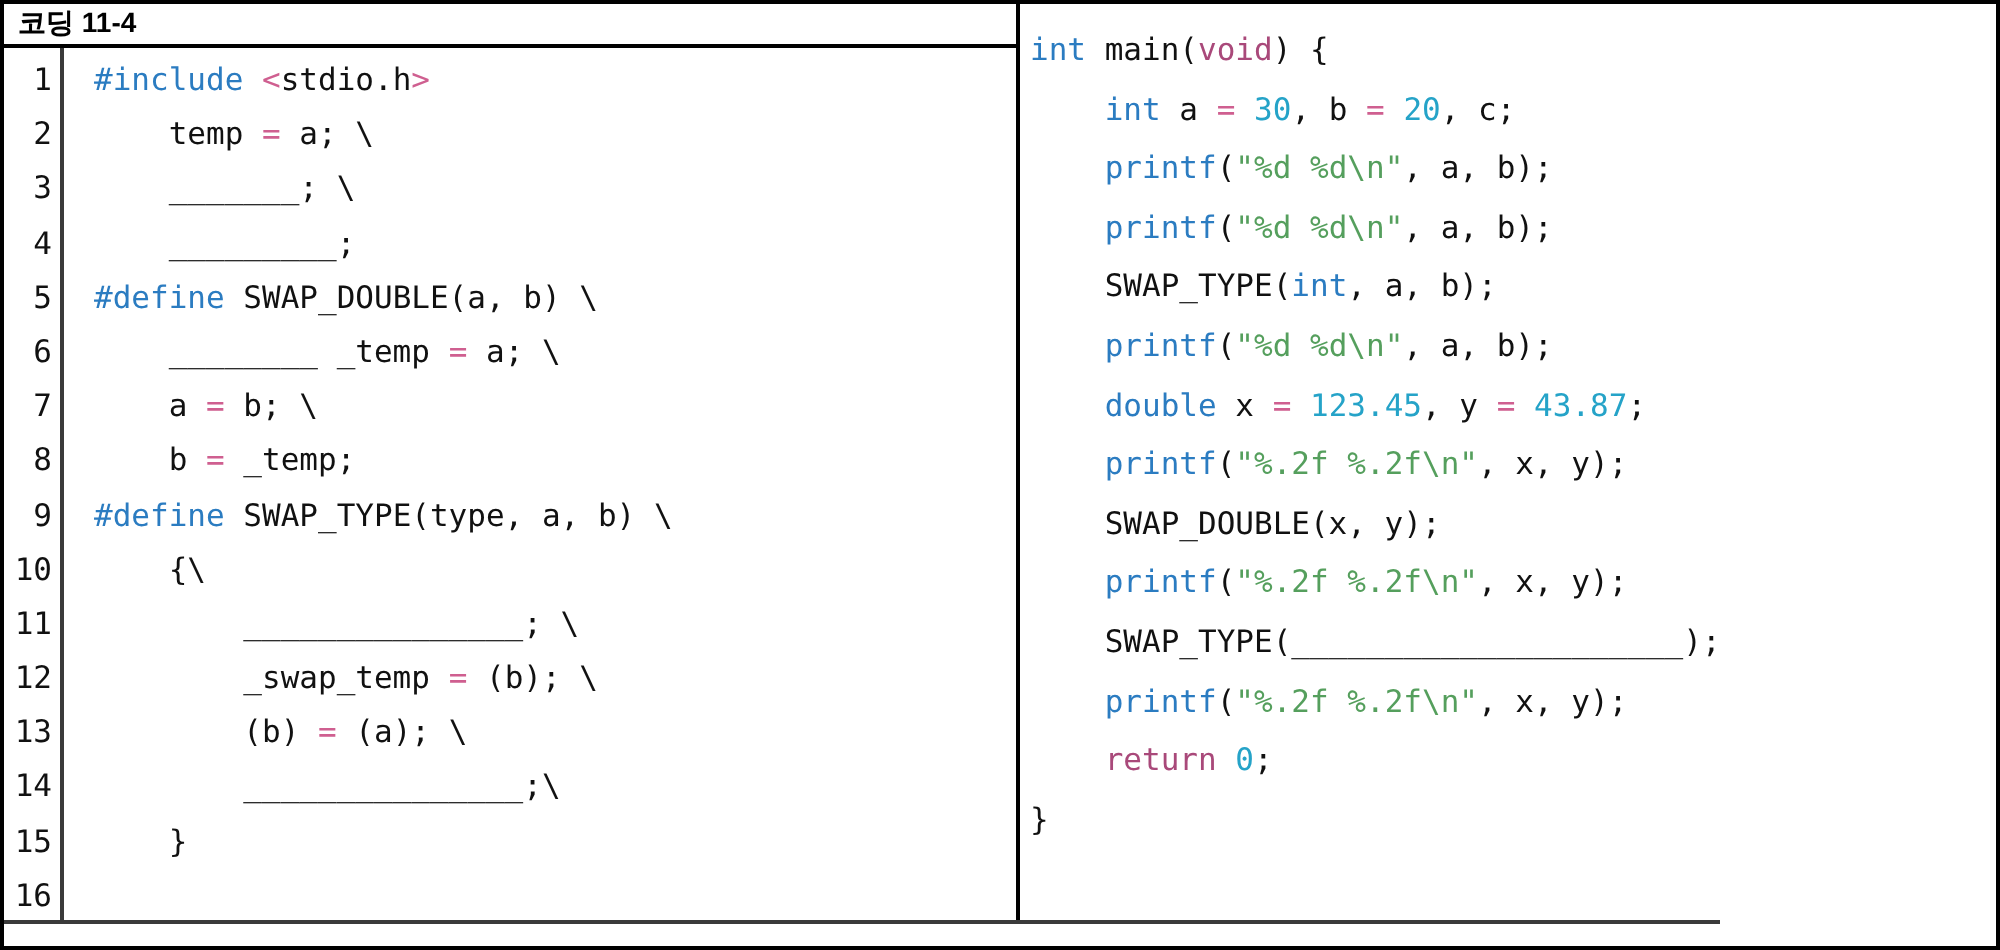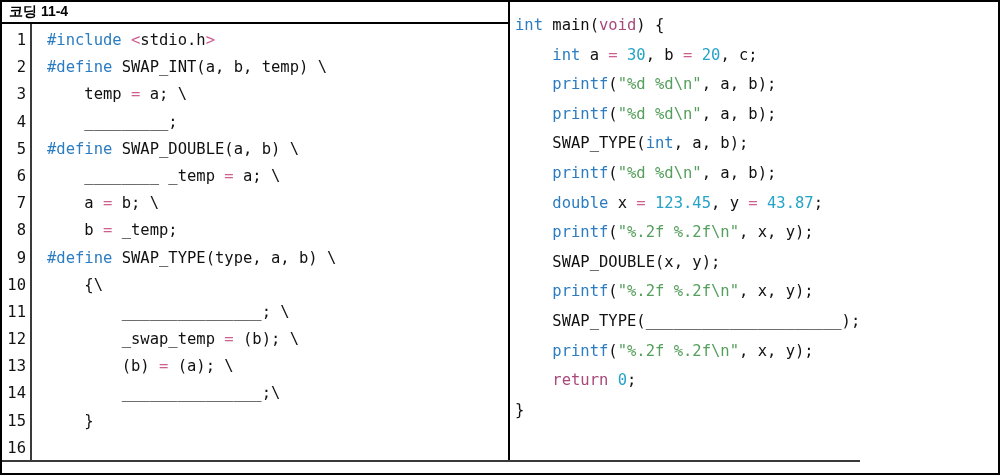--- a/index.html
+++ b/index.html
@@ -103,22 +103,22 @@
             <div class="ln">10</div>
             <div class="ln">11</div>
             <div class="ln">12</div>
             <div class="ln">13</div>
             <div class="ln">14</div>
             <div class="ln">15</div>
             <div class="ln">16</div>
           </div>
         <div class="code-col">
             <div class="cl"><span class="seg-kw">#include</span><span class="seg-pl"> </span><span class="seg-op">&lt;</span><span class="seg-pl">stdio.h</span><span class="seg-op">&gt;</span></div>
-            <div class="cl"><span class="seg-kw">#define</span><span class="seg-pl"> SWAP_INT(a, b, temp) \</span></div>
             <div class="cl"><span class="seg-pl">    temp </span><span class="seg-op">=</span><span class="seg-pl"> a; \</span></div>
+            <div class="cl"><span class="seg-pl">    _______; \</span></div>
             <div class="cl"><span class="seg-pl">    _________;</span></div>
             <div class="cl"><span class="seg-kw">#define</span><span class="seg-pl"> SWAP_DOUBLE(a, b) \</span></div>
             <div class="cl"><span class="seg-pl">    ________ _temp </span><span class="seg-op">=</span><span class="seg-pl"> a; \</span></div>
             <div class="cl"><span class="seg-pl">    a </span><span class="seg-op">=</span><span class="seg-pl"> b; \</span></div>
             <div class="cl"><span class="seg-pl">    b </span><span class="seg-op">=</span><span class="seg-pl"> _temp;</span></div>
             <div class="cl"><span class="seg-kw">#define</span><span class="seg-pl"> SWAP_TYPE(type, a, b) \</span></div>
             <div class="cl"><span class="seg-pl">    {\</span></div>
             <div class="cl"><span class="seg-pl">        _______________; \</span></div>
             <div class="cl"><span class="seg-pl">        _swap_temp </span><span class="seg-op">=</span><span class="seg-pl"> (b); \</span></div>
             <div class="cl"><span class="seg-pl">        (b) </span><span class="seg-op">=</span><span class="seg-pl"> (a); \</span></div>

